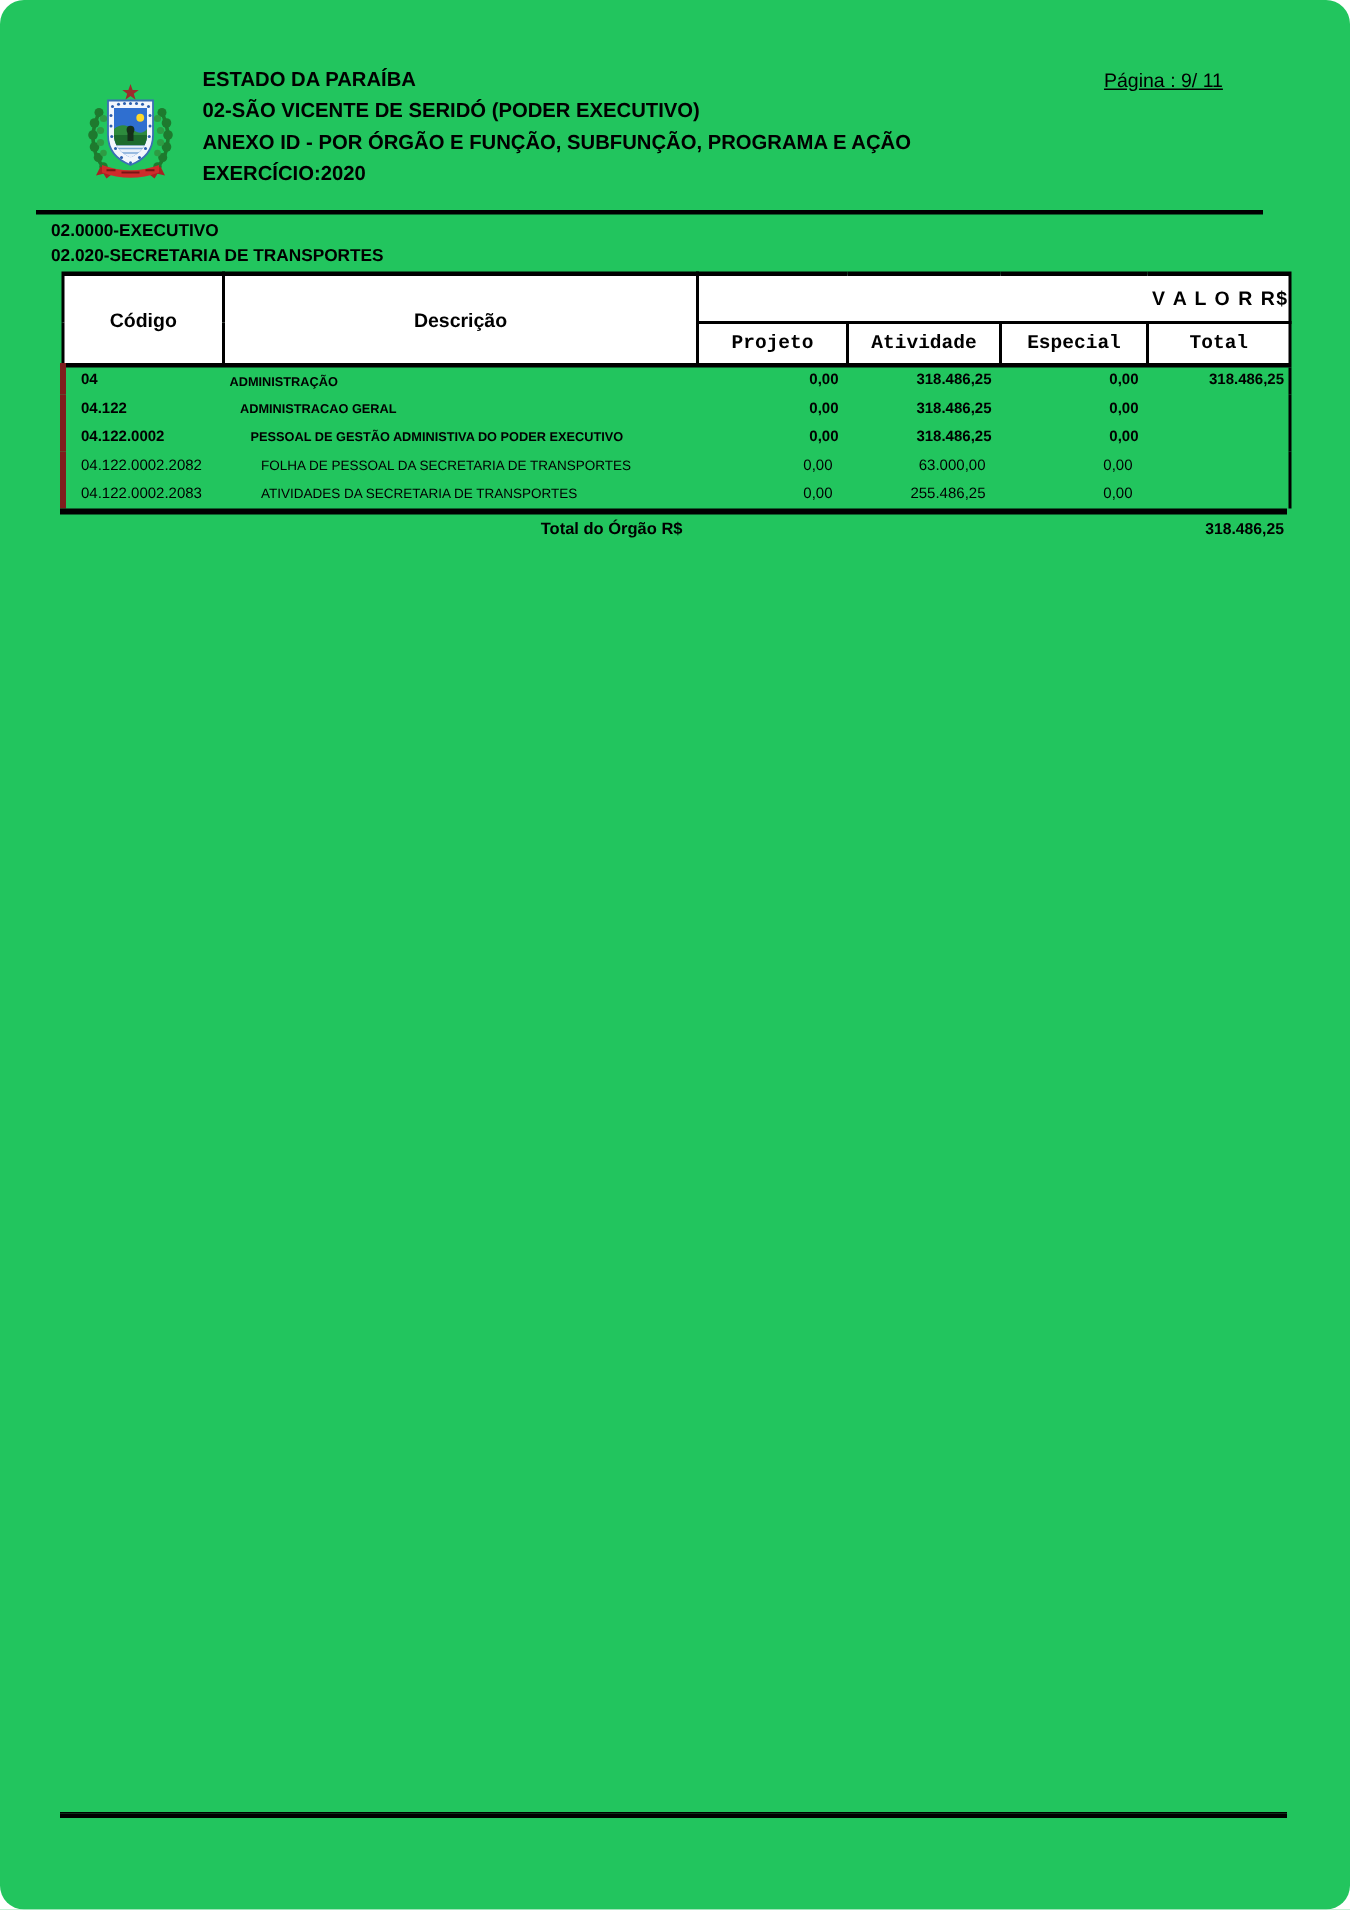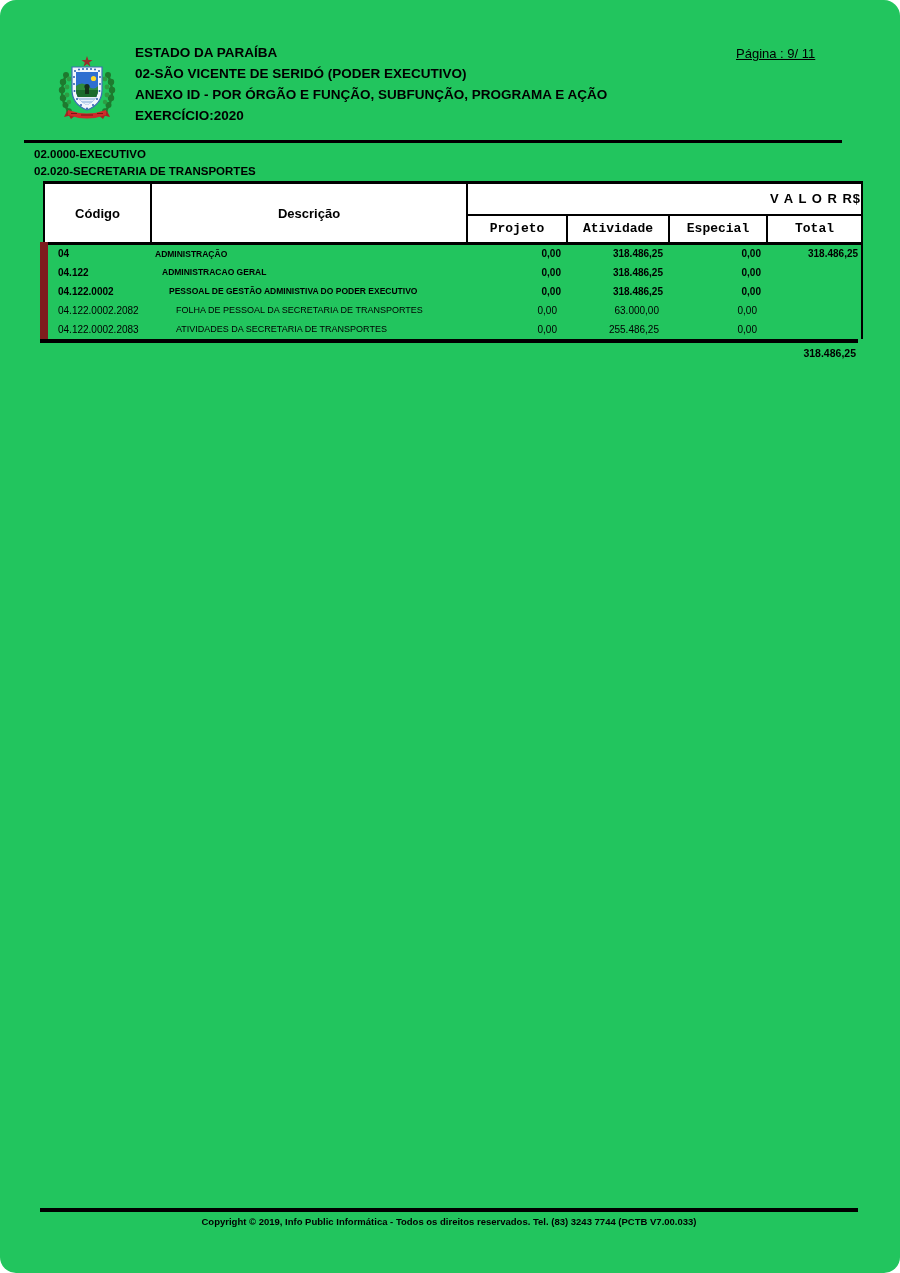--- a/index.html
+++ b/index.html
@@ -50,21 +50,21 @@
   th.h-code { border-left:2px solid #000; border-right:2px solid #000; border-bottom:3px solid #000; height:61px; }
   th.h-desc { border-right:2px solid #000; border-bottom:3px solid #000; }
   th.h-valor { border-right:2px solid #000; border-bottom:2px solid #000; height:30px; letter-spacing:1px;text-align:right; }
   tr.subhead th { border-right:2px solid #000; border-bottom:3px solid #000; height:27px;font-family:Liberation Mono, monospace; }
   tr.subhead th:last-child { border-right:2px solid #000; }
 
   tbody td {
     padding:0; height:19px; vertical-align:middle; white-space:nowrap;
     overflow:hidden;
   }
-  tbody tr td:first-child { border-left:8px solid #7f1d1d; }
+  tbody tr td:first-child { border-left:4px solid #7f1d1d; }
   tbody tr td:last-child  { border-right:2px solid #000; }
   .td-code { font-size:10px; padding-left:10px; }
   .td-desc { font-size:9px; }
   .td-val  { font-size:10px; text-align:right; padding-right:6px;margin-top:48px; }
   td.td-val:last-child { padding-right:3px; }
   tr.r-bold td { font-weight:bold; }
   tr.r-bold .td-desc { font-size:8.5px; }
   tr.r-detail .td-val { padding-right:10px; }
   tr.r-detail td.td-val:last-child { padding-right:3px; }
 
@@ -234,22 +234,22 @@
             <td class="td-val">0,00</td>
             <td class="td-val">255.486,25</td>
             <td class="td-val">0,00</td>
             <td class="td-val"></td>
           </tr>
         </tbody>
     </table>
 
     <div class="dbl-rule"></div>
     <div class="total-row">
+      <div class="total-label">Total do Órgão R$</div>
       <div class="total-value">318.486,25</div>
     </div>
   </div>
 
   <div class="footer">
     <div class="dbl-rule"></div>
-    <div class="footer-text">Copyright © 2019, Info Public Informática - Todos os direitos reservados. Tel. (83) 3243 7744 (PCTB V7.00.033)</div>
   </div>
 
 </div>
 
 </body></html>

